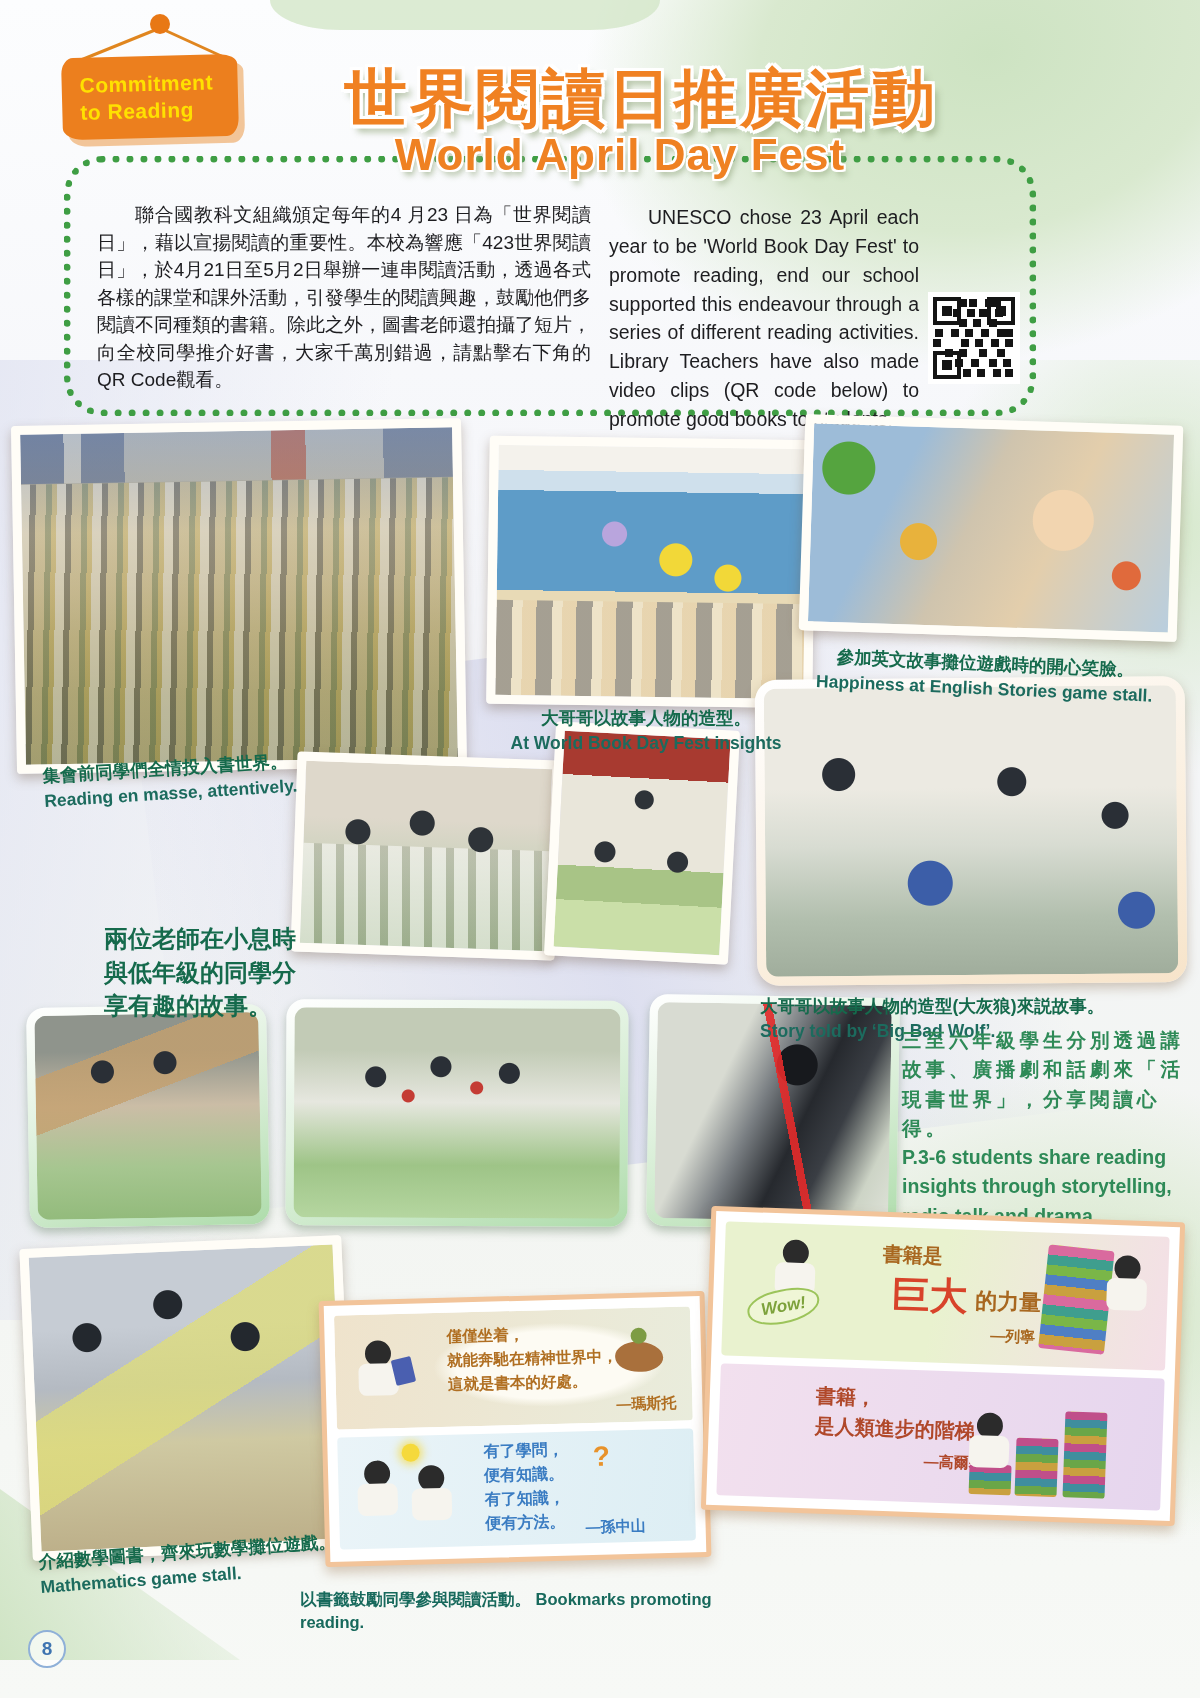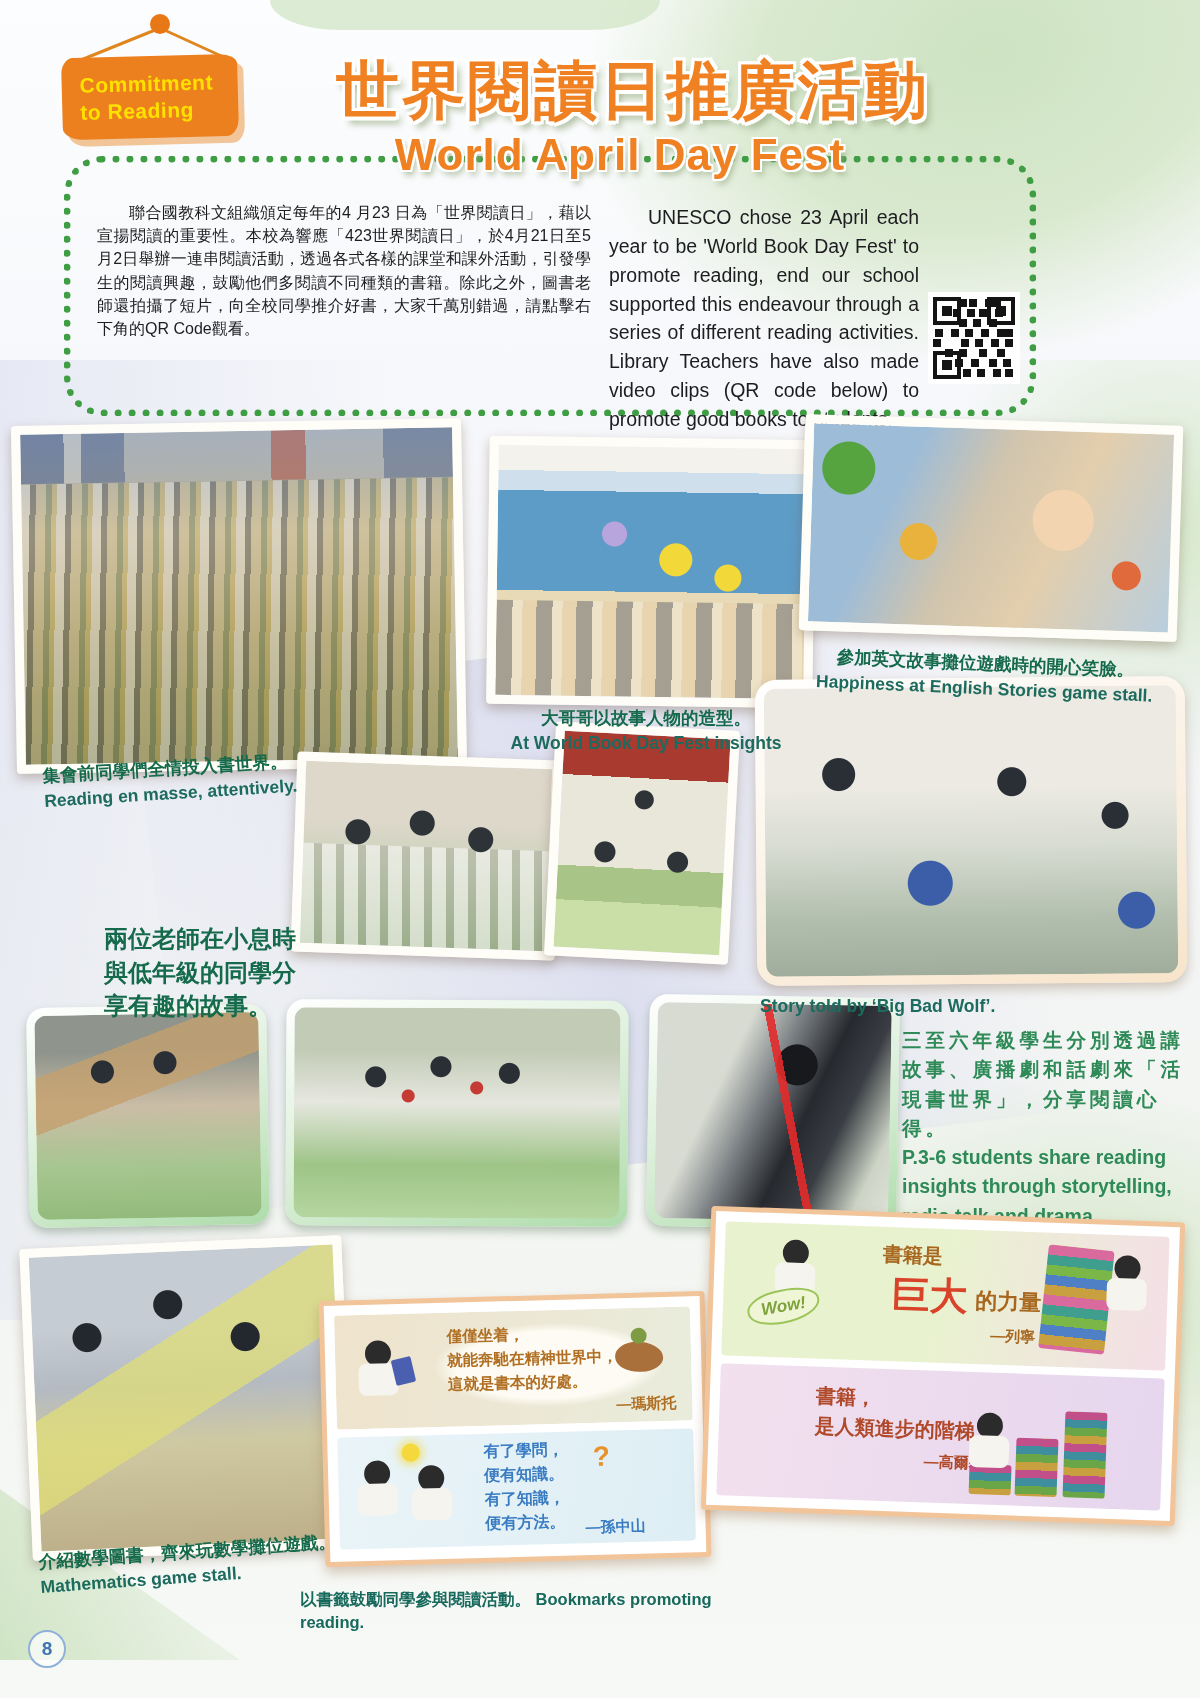--- a/index.html
+++ b/index.html
@@ -20,31 +20,31 @@
   .bg5{left:0;top:1470px;width:240px;height:190px;clip-path:polygon(0 100%,0 10%,100% 100%);
        background:linear-gradient(60deg,#cfe4c4,rgba(207,228,196,0));}
 
   
   .pin{position:absolute;left:150px;top:14px;width:20px;height:20px;border-radius:50%;background:#e87815;}
   .strings{position:absolute;left:64px;top:24px;}
   .sign{position:absolute;left:62px;top:56px;width:176px;height:82px;background:#ec7f1e;
         border-radius:12px 18px 12px 20px/16px 10px 18px 12px;transform:rotate(-1.5deg);
         box-shadow:6px 7px 0 rgba(240,184,128,.8);display:flex;flex-direction:column;justify-content:center;padding-left:18px;box-sizing:border-box;}
   .sign span{font-size:21px;font-weight:bold;color:#ffe100;line-height:1.3;letter-spacing:.5px;}
-  .title{position:absolute;left:295px;top:40px;width:660px;margin:8px;text-align:center;
+  .title{position:absolute;left:295px;top:40px;width:660px;margin:16px;text-align:center;
          font-size:63px;font-weight:bold;color:#f08122;letter-spacing:3px;
          text-shadow:-3px -3px 0 #fff,3px -3px 0 #fff,-3px 3px 0 #fff,3px 3px 0 #fff,-3px 0 0 #fff,3px 0 0 #fff,0 -3px 0 #fff,0 4px 0 #fff,5px 7px 7px rgba(150,170,130,.85);}
   .subtitle{position:absolute;left:310px;top:130px;width:620px;text-align:center;z-index:5;
          font-size:44px;font-weight:bold;color:#ef8122;letter-spacing:1px;
          text-shadow:-2px -2px 0 #fff,2px -2px 0 #fff,-2px 2px 0 #fff,2px 2px 0 #fff,-2px 0 0 #fff,2px 0 0 #fff,0 -2px 0 #fff,0 2px 0 #fff,3px 5px 6px rgba(150,170,130,.8);}
 
   
   .intro-box{position:absolute;left:64px;top:156px;width:958px;height:246px;
              border:7px dotted #3f9e44;border-radius:38px;}
-  .intro-zh{position:absolute;left:26px;top:38px;width:494px;margin:0;font-size:16px;line-height:1.45;
+  .intro-zh{position:absolute;left:26px;top:38px;width:494px;margin:0;font-size:19px;line-height:1.45;
             color:#1d1d20;text-align:justify;text-indent:2em;}
   .intro-en-wrap{position:absolute;left:538px;top:40px;width:408px;}
   .intro-en{margin:0;font-size:19.5px;line-height:1.48;color:#1d1d20;text-align:justify;text-indent:2em;}
   .qr{display:block;float:right;width:86px;height:86px;margin:92px 0 0 12px;background:#fff;position:relative;box-shadow:0 0 0 3px #fff;}
   .qf{position:absolute;width:20px;height:20px;border:4px solid #141414;background:#fff;box-sizing:content-box;}
   .qf::after{content:"";position:absolute;left:5px;top:5px;width:10px;height:10px;background:#141414;}
   .qtl{left:2px;top:2px}.qtr{right:2px;top:2px}.qbl{left:2px;bottom:2px}
   .qd{position:absolute;left:28px;top:4px;width:8px;height:8px;background:#141414;color:#141414;
       box-shadow:10px 0,26px 0,34px 0,-6px 10px,8px 10px,20px 10px,36px 10px,0 20px,14px 20px,30px 20px,
       -24px 30px,-8px 30px,6px 30px,22px 30px,38px 30px,46px 30px,-26px 40px,2px 40px,16px 40px,32px 40px,46px 40px,
@@ -255,20 +255,21 @@
     <span class="en">At World Book Day Fest insights</span>
   </div>
   <div class="cap cap-stall">
     <span class="zh">參加英文故事攤位遊戲時的開心笑臉。</span>
     <span class="en">Happiness at English Stories game stall.</span>
   </div>
   <div class="cap cap-teach">
     <span class="zh">兩位老師在小息時與低年級的同學分享有趣的故事。</span>
   </div>
   <div class="cap cap-wolf">
+    <span class="zh">大哥哥以故事人物的造型(大灰狼)來説故事。</span>
     <span class="en">Story told by ‘Big Bad Wolf’.</span>
   </div>
   <div class="cap cap-drama">
     <span class="zh">三至六年級學生分別透過講故事、廣播劇和話劇來「活現書世界」，分享閱讀心得。</span>
     <span class="en">P.3-6 students share reading insights through storytelling, radio talk and drama.</span>
   </div>
   <div class="cap cap-math">
     <span class="zh">介紹數學圖書，齊來玩數學攤位遊戲。</span>
     <span class="en">Mathematics game stall.</span>
   </div>

